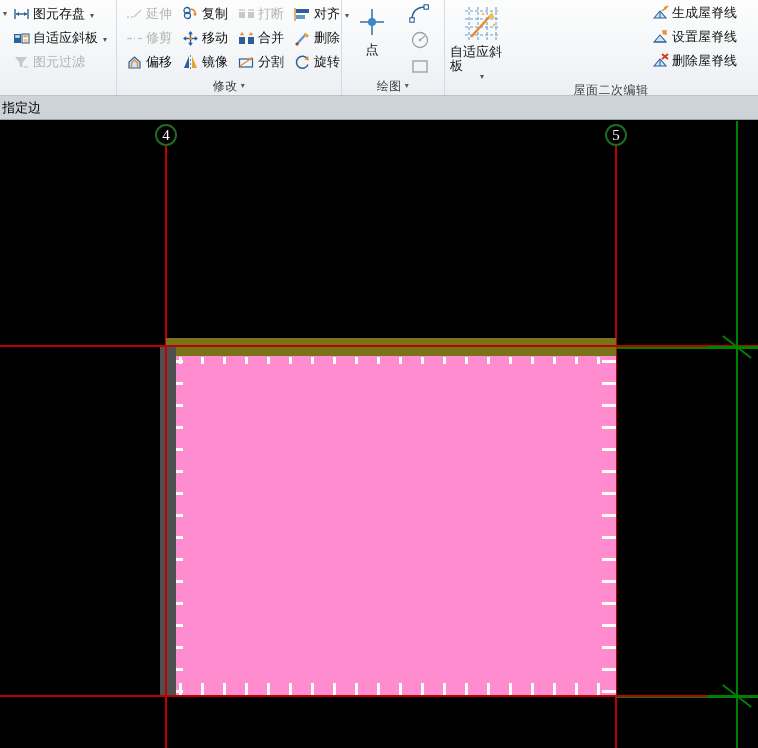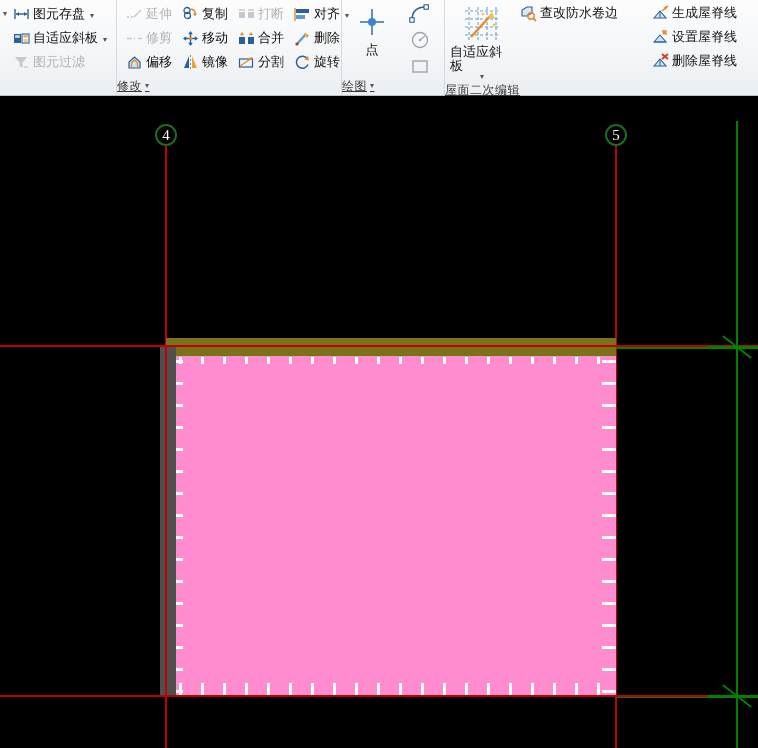--- a/index.html
+++ b/index.html
@@ -18,23 +18,22 @@
     background: linear-gradient(#fdfdfd 0%, #f4f6f8 55%, #eceff2 100%);
     border-bottom: 1px solid #b9c2cc;
     display: flex;
     align-items: stretch;
   }
   .rgroup { position: relative; display: flex; flex-direction: column; }
   .rgroup + .rgroup { border-left: 1px solid #d6dbe1; }
   .rgroup-body { flex: 1; display: flex; padding: 2px 4px 0 4px; }
   .rgroup-title {
     height: 18px; line-height: 18px;
-    font-size: 12px; color: #3a3a3a;
+    text-align: center; font-size: 12px; color: #3a3a3a;
     letter-spacing: .5px;
-    text-decoration: underline;
   }
   .rgroup-title .caret { font-size: 8px; color: #5a5a5a; margin-left: 3px; position: relative; top: -2px;}
 
   .col { display: flex; flex-direction: column; justify-content: flex-start; }
 
   .btn-sm {
     display: flex; align-items: center; gap: 3px;
     height: 24px; padding: 0 4px;
     font-size: 13px; color: #111; white-space: nowrap;
     border: 1px solid transparent; border-radius: 2px;
@@ -386,30 +385,20 @@
             </svg>
           </span>
           <span class="lbl">自适应斜板</span>
           <span class="caret">▾</span>
         </div>
 
         <div class="col" style="width:132px">
 
 
 
-          <div class="btn-sm">
-            <span class="ico">
-              <svg width="17" height="17" viewBox="0 0 17 17">
-                <path d="M2 11 L2 5 L7 2 L12 2 L12 8 L7 11 Z" fill="#dbe9f6" stroke="#2a6099" stroke-width="1.1"></path>
-                <circle cx="11" cy="11" r="3.2" fill="none" stroke="#e8892b" stroke-width="1.5"></circle>
-                <line x1="13.2" y1="13.2" x2="16" y2="16" stroke="#e8892b" stroke-width="1.8"></line>
-              </svg>
-            </span>
-            <span>查改防水卷边</span>
-          </div>
 
         </div>
 
         <div class="col" style="width:126px">
 
           <div class="btn-sm">
             <span class="ico">
               <svg width="17" height="17" viewBox="0 0 17 17">
                 <path d="M2 13 L8 6 L14 13 Z" fill="#cfe3f5" stroke="#2a6099" stroke-width="1.1"></path>
                 <line x1="8" y1="6" x2="8" y2="13" stroke="#2a6099" stroke-width="1"></line>
@@ -445,20 +434,23 @@
           </div>
 
         </div>
 
       </div>
       <div class="rgroup-title">屋面二次编辑</div>
     </div>
 
   </div>
 
+  <div class="statusbar">
+    <span>指定边</span>
+  </div>
 
   <div class="canvas">
 
     <div class="abs grid-bubble" style="left:155px; top:3px;">
       <span>4</span>
     </div>
     <div class="abs grid-bubble" style="left:605px; top:3px;">
       <span>5</span>
     </div>
 

